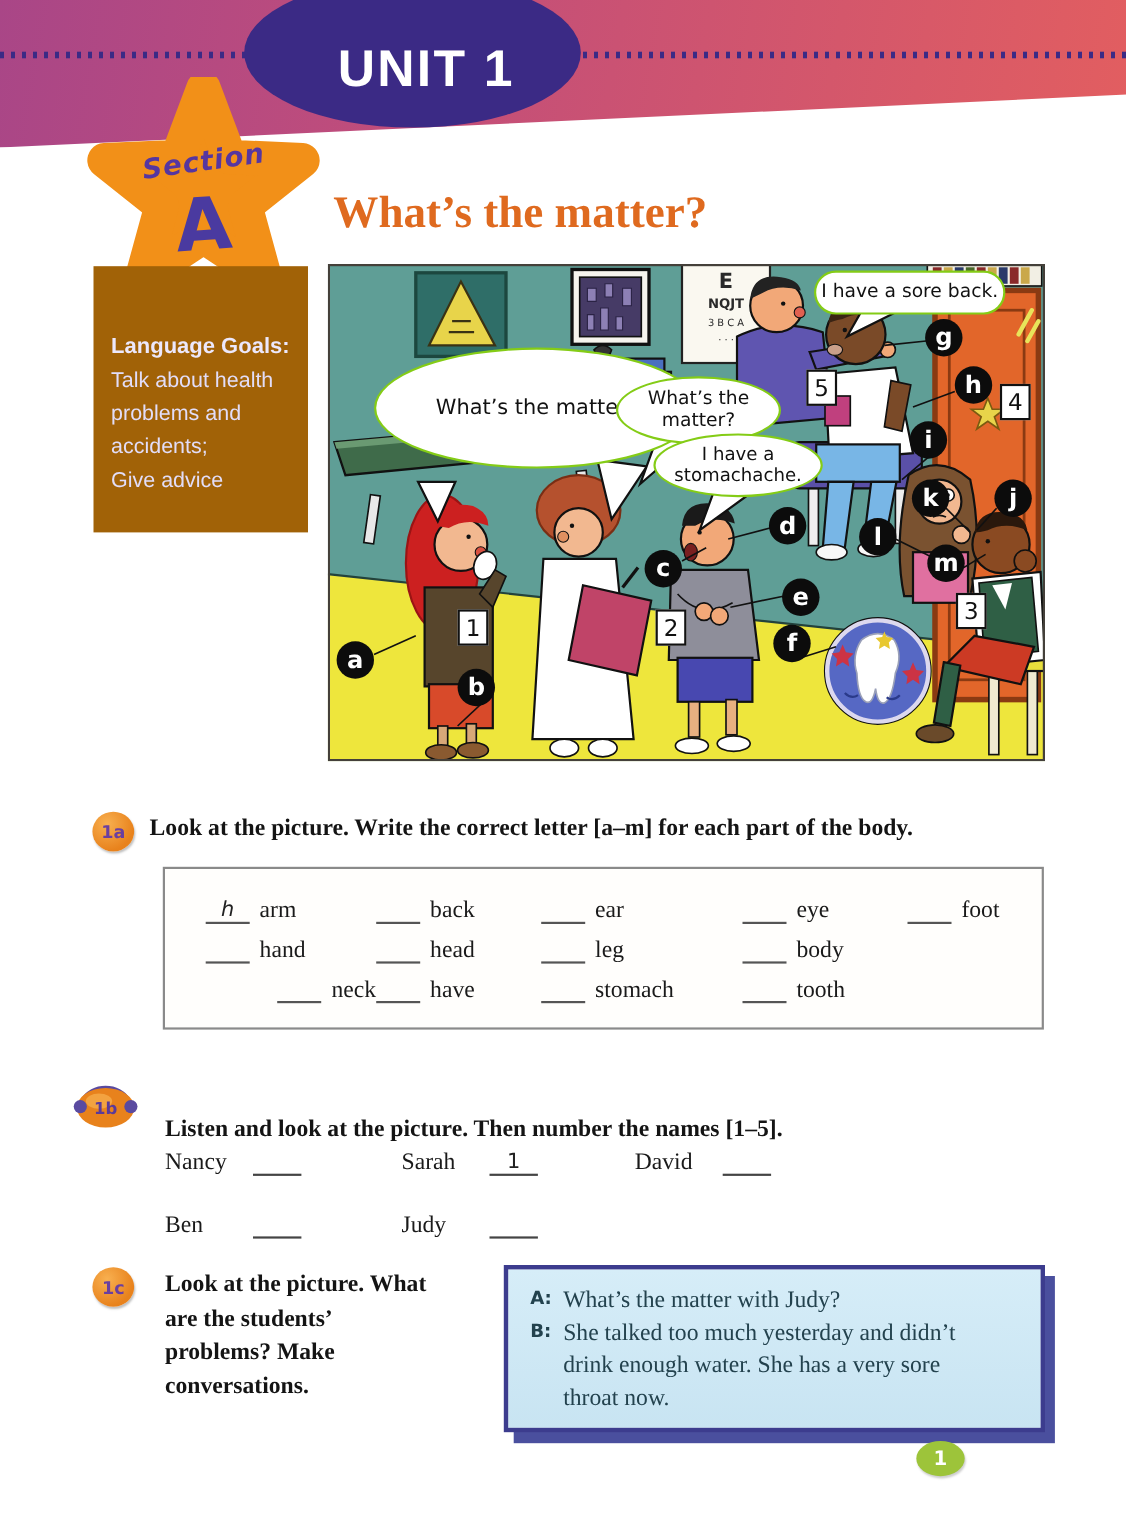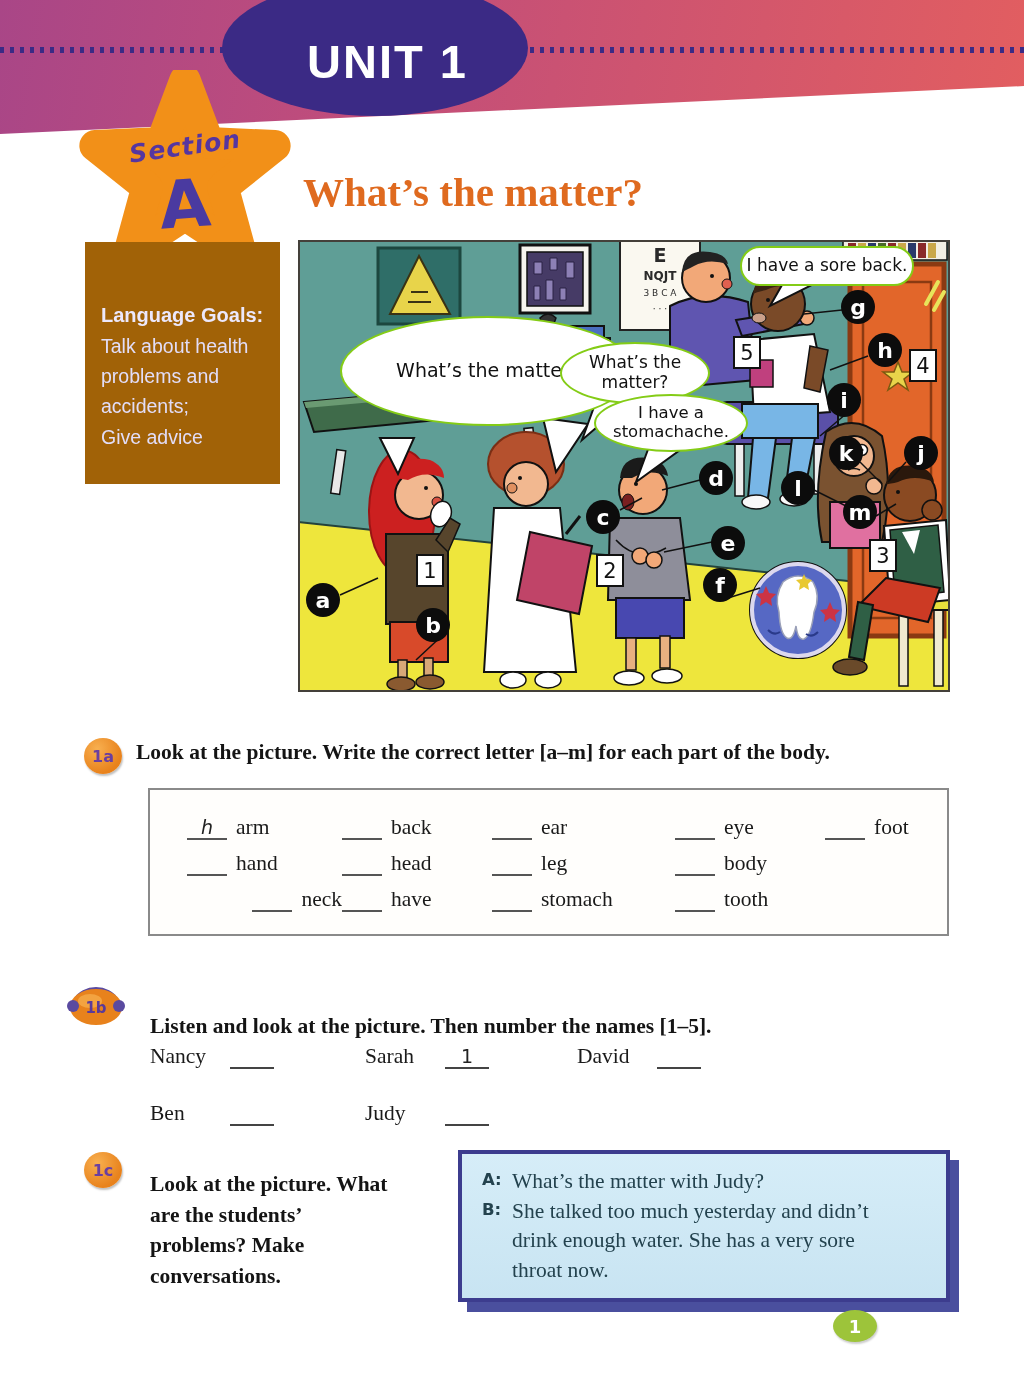--- a/index.html
+++ b/index.html
@@ -59,21 +59,21 @@
            background:radial-gradient(circle at 35% 30%, #f8b050, #e8821c 70%);
            color:#6a3fa0; font-family:"DejaVu Sans", sans-serif; font-weight:bold; font-size:16px;
            display:flex; align-items:center; justify-content:center; box-shadow:1px 2px 2px rgba(0,0,0,.25); }
   .badge-1a { left:84px; top:738px; }
   .badge-1c { left:84px; top:1152px; }
   .badge-1b-svg { position:absolute; left:66px; top:980px; }
 
   .instr { position:absolute; font-weight:bold; font-size:21.5px; color:#141414; }
   .instr-1a { left:136px; top:740px; width:815px; }
   .instr-1b { left:150px; top:991px; width:815px;margin-top:23px; }
-  .instr-1c { left:150px; top:1152px; width:238px; line-height:1.42;margin-top:17px; }
+  .instr-1c { left:150px; top:1152px; width:238px; line-height:1.42; }
 
   .box-1a { position:absolute; left:148px; top:788px; width:801px; height:148px;
             border:2px solid #8a8a8a; background:#fffefc;
             display:grid; grid-template-columns:155px 150px 183px 150px auto;
             align-content:start; row-gap:11px; padding:25px 0 0 37px; }
   .bp { font-size:21.5px; color:#1a1a1a; white-space:nowrap; }
   .bp:nth-child(10) { grid-column:1;text-align:right; }
   .blank { display:inline-block; width:40px; border-bottom:2px solid #555; text-align:center;
            font-family:"DejaVu Sans", sans-serif; font-size:19px; font-style:italic; color:#222;
            height:24px; vertical-align:bottom; margin-right:9px; }

